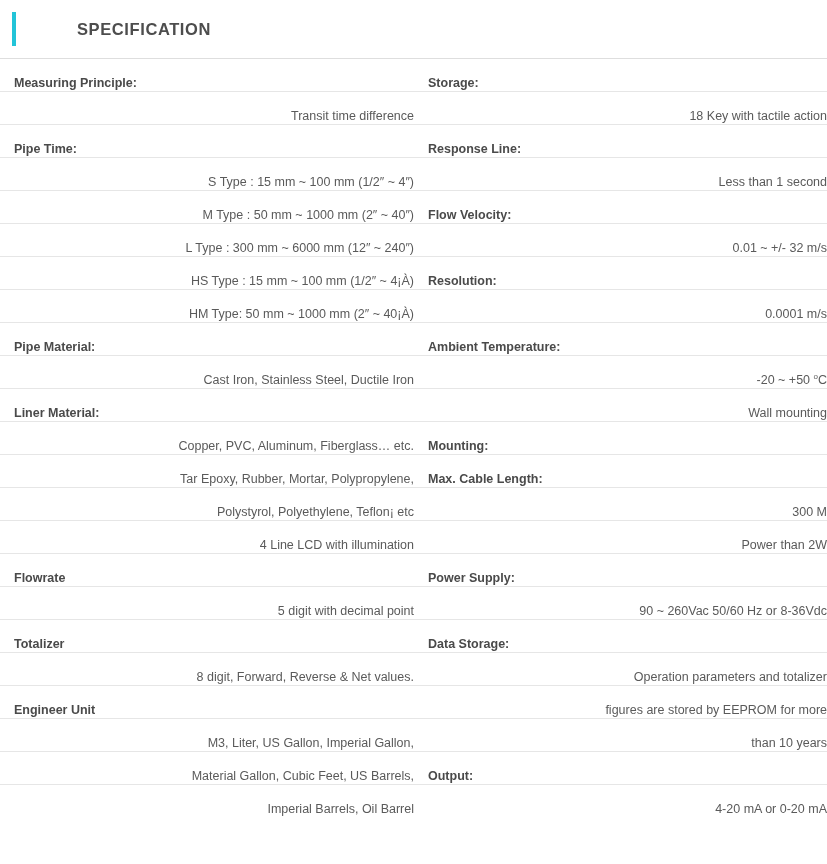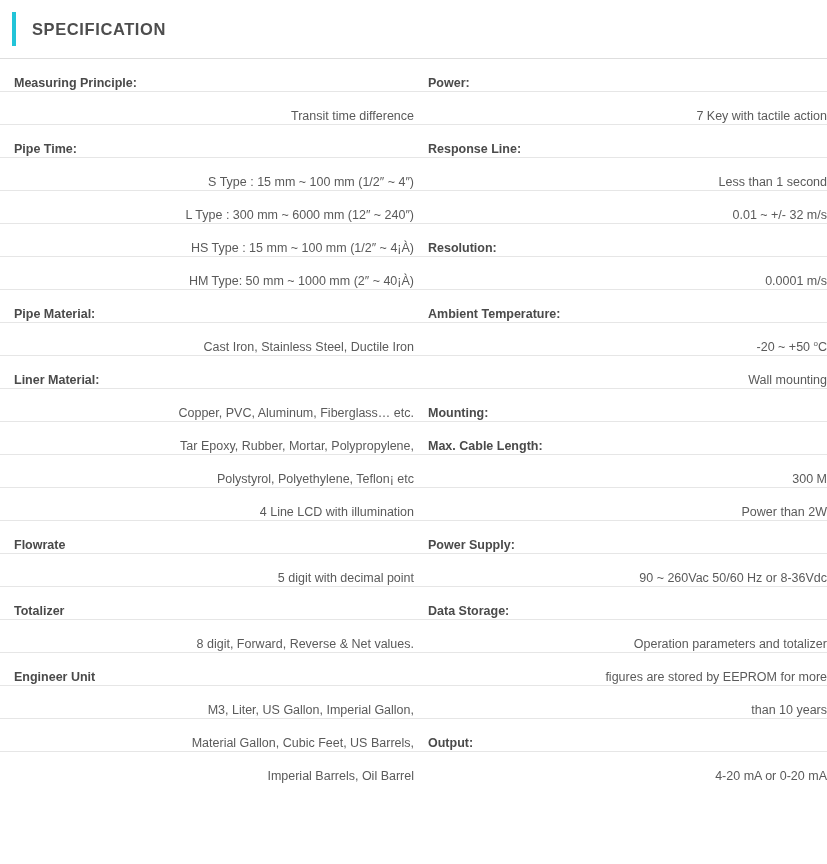--- a/index.html
+++ b/index.html
@@ -20,20 +20,21 @@
     position: relative;
     box-sizing: border-box;
   }
   
   .header {
     height: 58px;
     display: flex;
     align-items: center;
     padding-left: 12px;
     box-sizing: border-box;
+    gap: 45px;
   }
   .header-bar {
     width: 4px;
     height: 34px;
     background: #22c4d8;
     margin-right: 16px;
     flex: 0 0 auto;
   }
   .header-title {
     font-size: 16.5px;
@@ -89,33 +90,37 @@
   </div>
 
   <table class="spec-table">
     <colgroup>
         <col class="c1">
         <col class="c2">
       </colgroup>
     <tbody id="spec-body">
         <tr>
           <td class="label">Measuring Principle:</td>
-          <td class="label">Power:</td>
+          <td class="label">Storage:</td>
         </tr>
         <tr>
           <td class="value">Transit time difference</td>
-          <td class="value">7 Key with tactile action</td>
+          <td class="value">18 Key with tactile action</td>
         </tr>
         <tr>
           <td class="label">Pipe Time:</td>
           <td class="label">Response Line:</td>
         </tr>
         <tr>
           <td class="value">S Type : 15 mm ~ 100 mm (1/2″ ~ 4″)</td>
           <td class="value">Less than 1 second</td>
+        </tr>
+        <tr>
+          <td class="value">M Type : 50 mm ~ 1000 mm (2″ ~ 40″)</td>
+          <td class="label">Flow Velocity:</td>
         </tr>
         <tr>
           <td class="value">L Type : 300 mm ~ 6000 mm (12″ ~ 240″)</td>
           <td class="value">0.01 ~ +/- 32 m/s</td>
         </tr>
         <tr>
           <td class="value">HS Type : 15 mm ~ 100 mm (1/2″ ~ 4¡À)</td>
           <td class="label">Resolution:</td>
         </tr>
         <tr>

